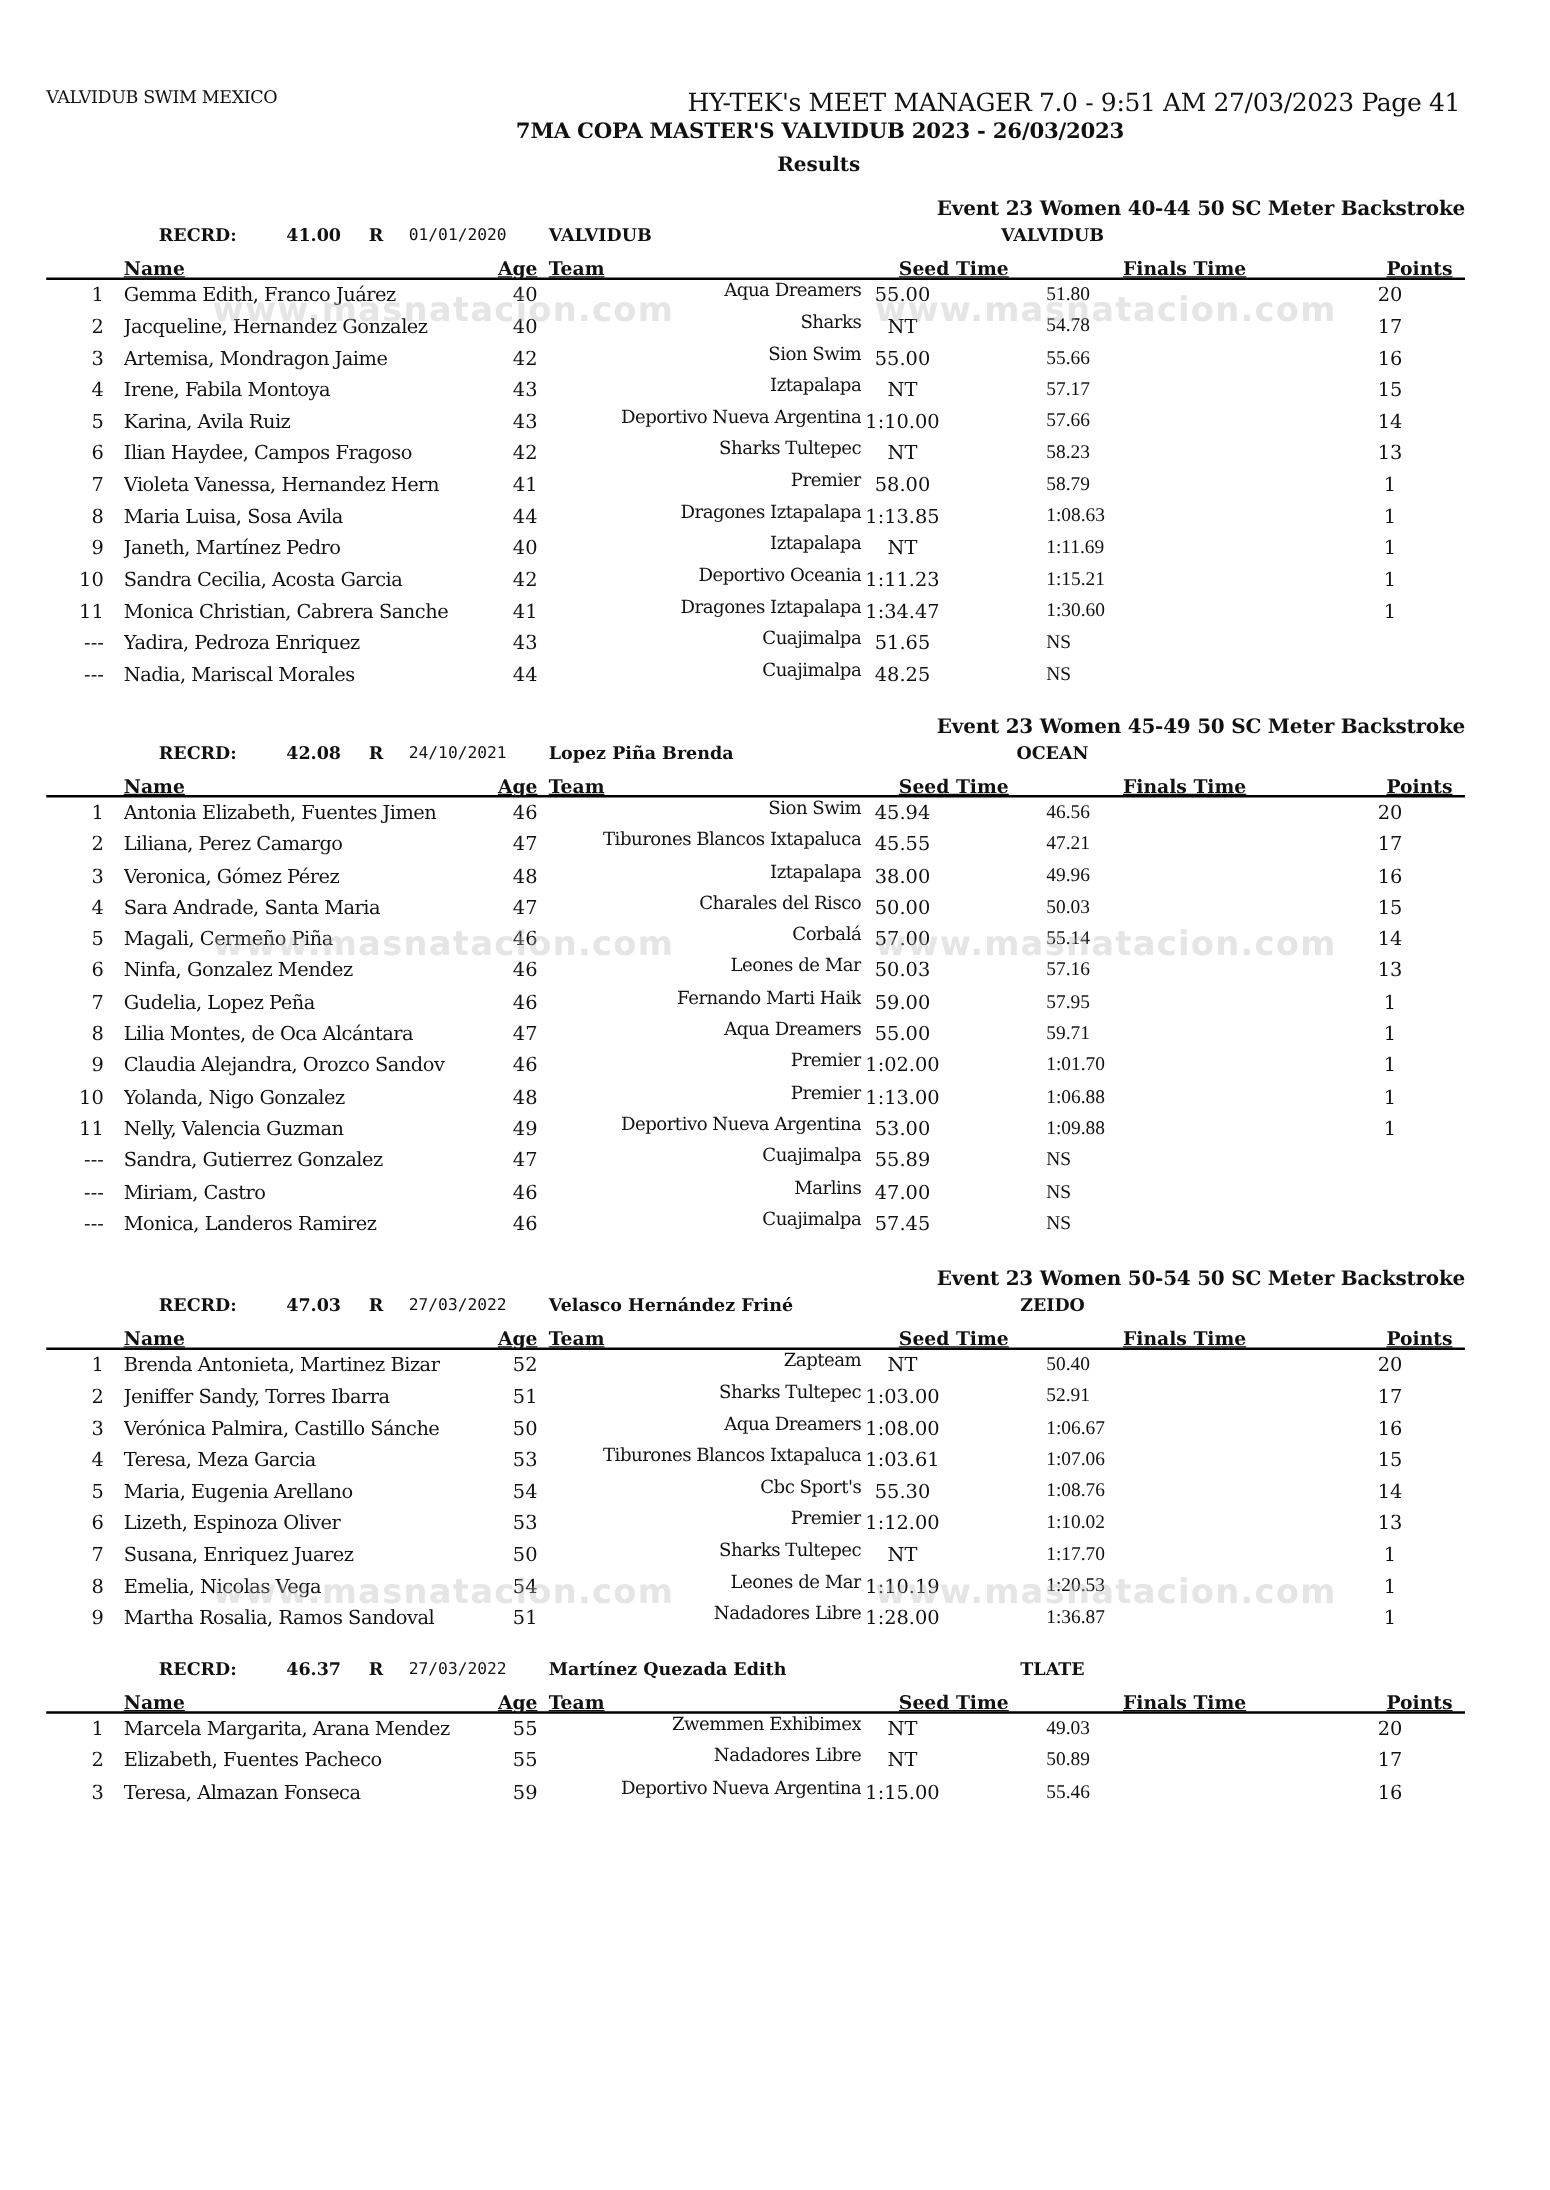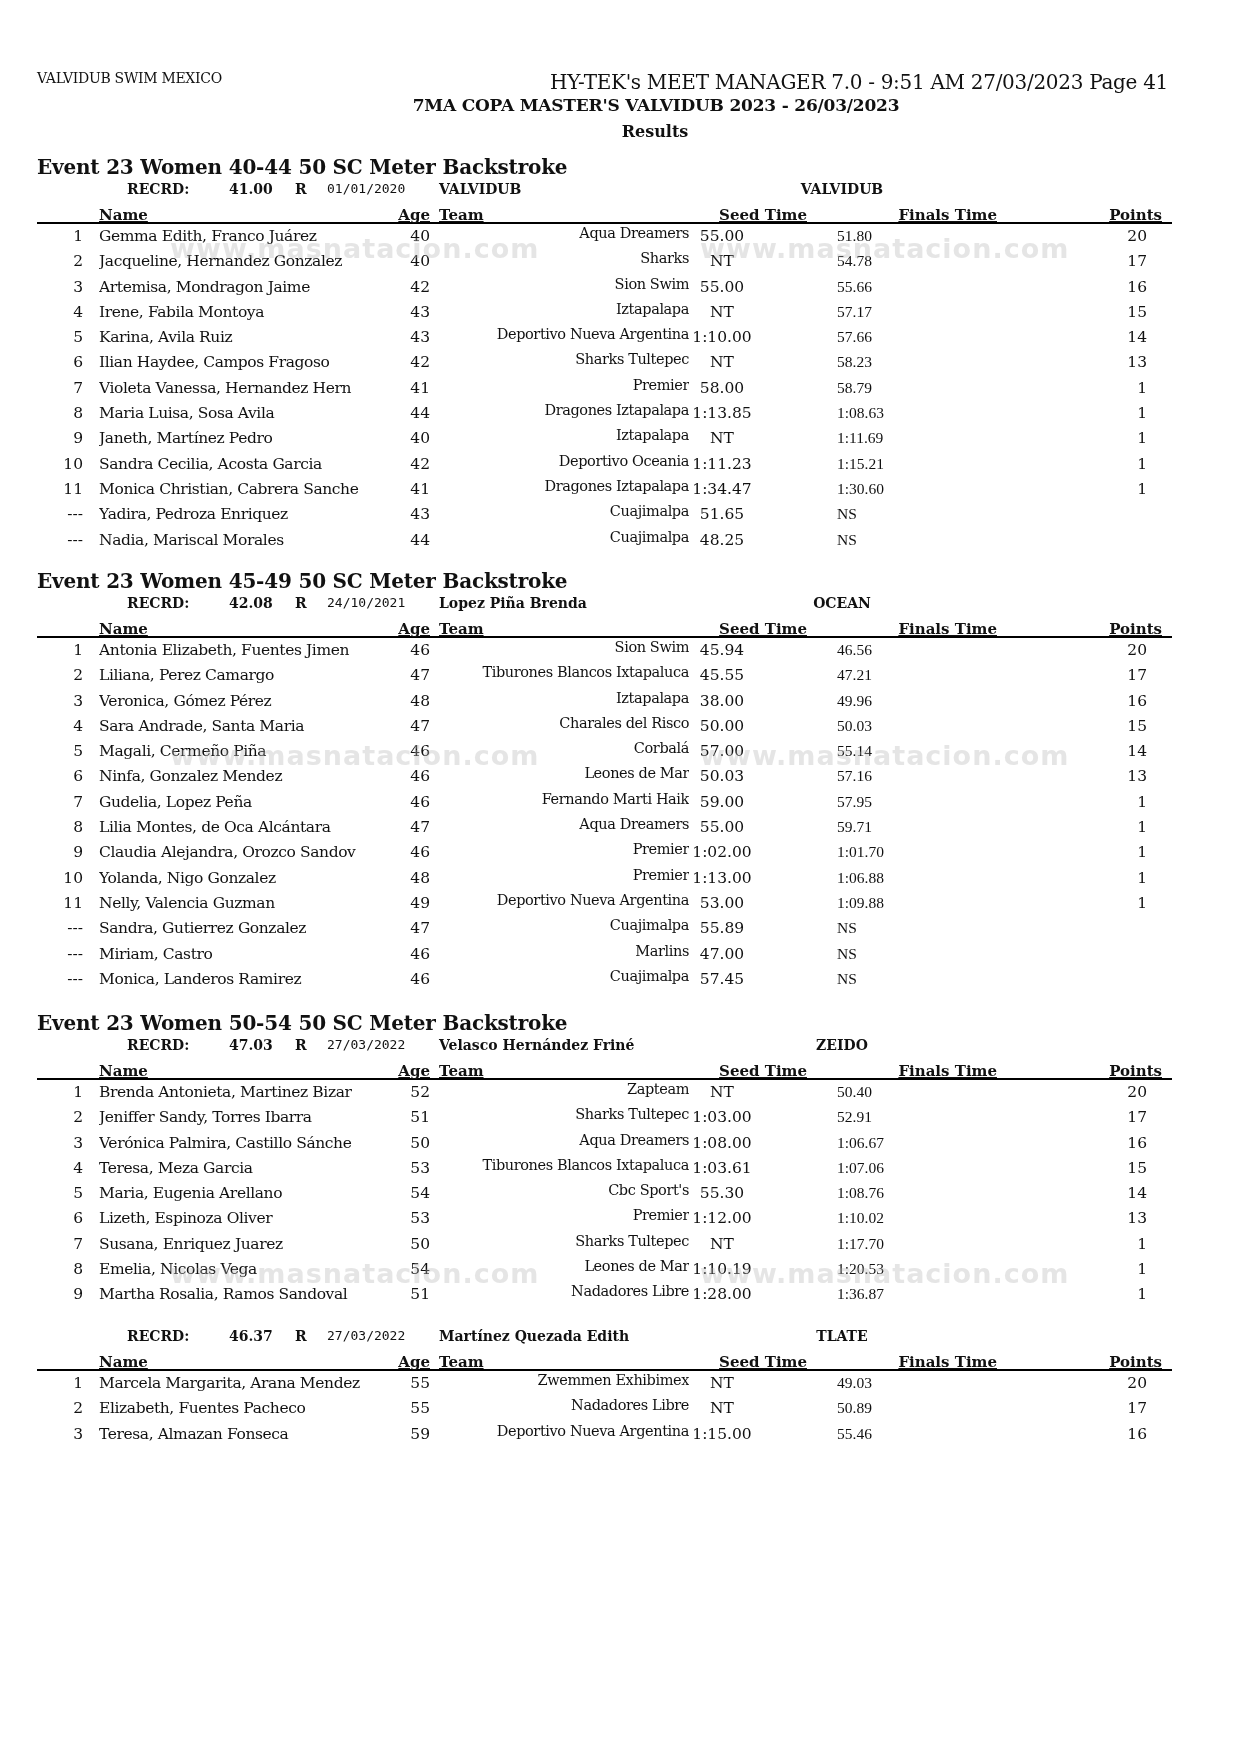--- a/index.html
+++ b/index.html
@@ -3,21 +3,21 @@
 <meta charset="utf-8">
 <style>
   html, body { margin: 0; padding: 0; background: #ffffff; }
   body { width: 1240px; height: 1752px; position: relative; overflow: hidden;
          font-family: "DejaVu Serif", "Liberation Serif", serif; color: #111; }
   .hdr-left { position: absolute; left: 37px; top: 70px; font-size: 14px; letter-spacing: -0.3px; }
   .hdr-right { position: absolute; right: 72px; top: 70px; font-size: 20px; letter-spacing: -0.3px; }
   .meet-title { position: absolute; left: 0; width: 1312px; top: 95px; text-align: center; font-size: 17px; font-weight: bold; letter-spacing: -0.2px; }
   .results-title { position: absolute; left: 0; width: 1310px; top: 122px; text-align: center; font-size: 16px; font-weight: bold; }
   .event { position: absolute; left: 37px; width: 1135px; }
-  .event-title { font-size: 20px; font-weight: bold; height: 24px; line-height: 24px; letter-spacing: -0.2px; }
+  .event-title { font-size: 16px; font-weight: bold; height: 24px; line-height: 24px; letter-spacing: -0.2px; text-align: right; }
   .rec-line { position: relative; height: 22px; font-size: 14px; font-weight: bold; }
   .rec-line span { position: absolute; top: 2px; }
   .rec-lbl { left: 90px; }
   .rec-time { left: 192px; }
   .rec-r { left: 258px; }
   .rec-date { left: 290px; font-weight: normal; font-family: "DejaVu Sans Mono", monospace; font-size: 13px; }
   .rec-holder { left: 402px; }
   .rec-team { left: 745px; width: 120px; text-align: center; }
   .col-head { position: relative; height: 21px; border-bottom: 2px solid #000; font-size: 15px; font-weight: bold; }
   .col-head span { position: absolute; bottom: -2px; text-decoration: underline; text-underline-offset: 1px; margin-top: 18px; }
@@ -28,21 +28,21 @@
   .ch-final { left: 830px; width: 130px; text-align: right; }
   .ch-pts { left: 1040px; width: 85px; text-align: right; }
   .row { position: relative; height: 25.3px; font-size: 15.5px; }
   .row span { position: absolute; top: 3px; white-space: nowrap; overflow: hidden; }
   .c-place { left: 0; width: 46px; text-align: right; }
   .c-name { left: 62px; width: 288px; letter-spacing: -0.4px; }
   .c-age { left: 355px; width: 38px; text-align: right; }
   .c-team { left: 402px; width: 250px; font-size: 14.5px; top: 1px !important; letter-spacing: -0.4px; text-align: right; }
   .c-seed { left: 620px; width: 130px; text-align: center; font-family: "DejaVu Serif", serif; }
   .c-final { left: 800px; width: 130px; text-align: left; font-family: Liberation Serif, serif; }
-  .c-pts { left: 1040px; width: 70px; text-align: right; }
+  .c-pts { left: 1040px; width: 70px; text-align: center; }
   .wm { position: absolute; color: rgba(180,180,180,0.35); font-family: "DejaVu Sans", sans-serif; font-weight: bold; font-size: 27px; letter-spacing: 1px; pointer-events: none; }
 </style>
 </head>
 <body>
 
 <div class="hdr-left">VALVIDUB SWIM MEXICO</div>
 <div class="hdr-right">HY-TEK's MEET MANAGER 7.0 - 9:51 AM  27/03/2023  Page 41</div>
 <div class="meet-title">7MA COPA MASTER'S VALVIDUB 2023 - 26/03/2023</div>
 <div class="results-title">Results</div>
 

